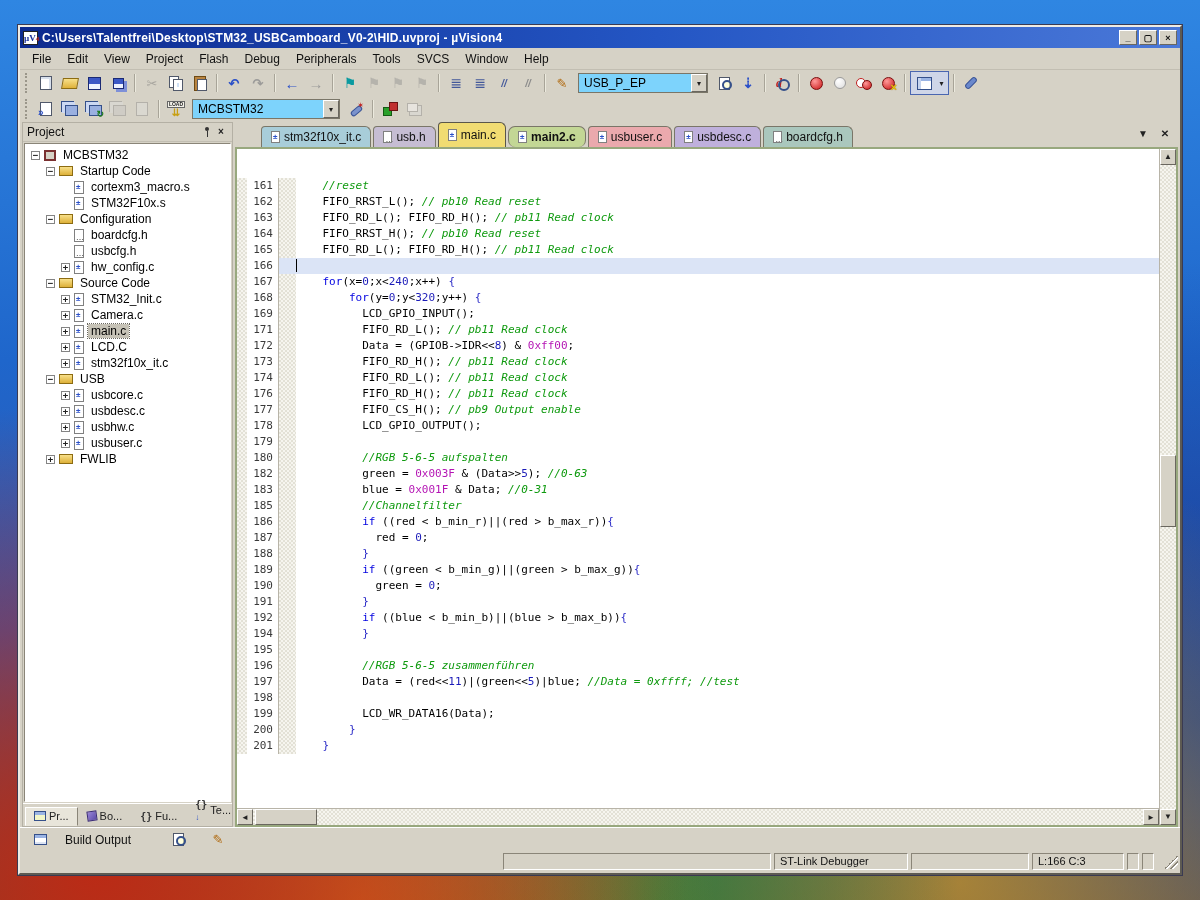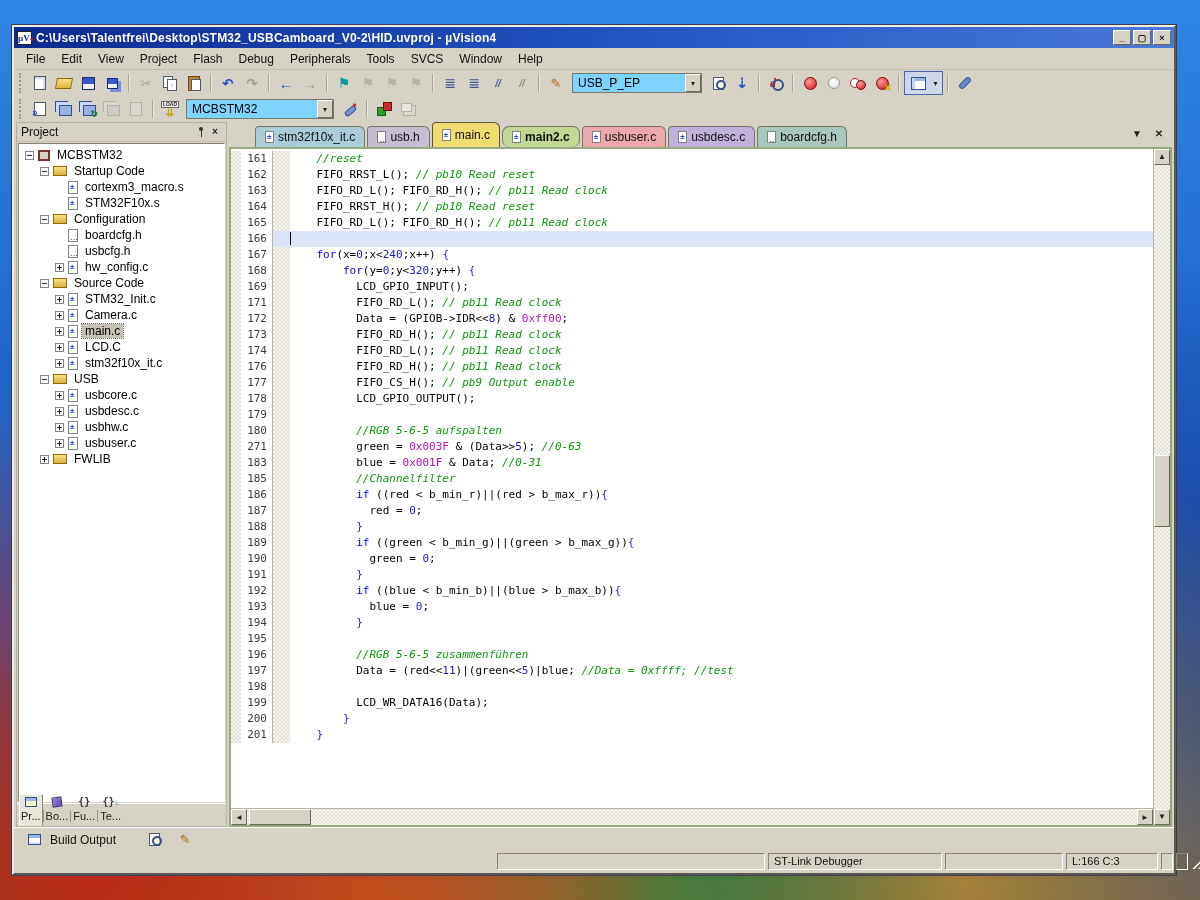--- a/index.html
+++ b/index.html
@@ -7,21 +7,21 @@
   body {
     font-family:"Liberation Sans", sans-serif;
     background:
       radial-gradient(ellipse at 8% 97%, rgba(190,40,20,.95), transparent 38%),
       radial-gradient(ellipse at 30% 100%, rgba(220,120,30,.85), transparent 30%),
       radial-gradient(ellipse at 55% 100%, rgba(40,130,60,.8), transparent 32%),
       radial-gradient(ellipse at 80% 98%, rgba(200,150,40,.75), transparent 35%),
       radial-gradient(ellipse at 100% 80%, rgba(20,60,150,.9), transparent 45%),
       linear-gradient(180deg,#2f86e2 0%,#1f66cb 40%,#2e58b4 70%,#6a5038 100%);
   }
-  .window{position:absolute;left:12px;top:25px;width:1164px;height:850px;background:#d6d2c6;
+  .window{position:absolute;left:18px;top:25px;width:1164px;height:850px;background:#d6d2c6;
     border:2px solid;border-color:#efece4 #5d5a52 #5d5a52 #efece4;box-shadow:0 0 0 1px #3a3a52;
     display:flex;flex-direction:column;}
   
   .titlebar{height:21px;background:linear-gradient(90deg,#0d2a8e,#2456c4 55%,#4a78d8);display:flex;align-items:center;padding:0 3px;flex:none;}
   .appicon{width:15px;height:14px;background:#fff;border:1px solid #222;color:#1a2f9a;font:bold 9px/12px "Liberation Serif",serif;text-align:center;margin-right:4px;flex:none;}
   .appicon i{color:#c02020;font-style:normal;font-size:7px;}
   .title{color:#fff;font-size:12px;font-weight:bold;white-space:nowrap;overflow:hidden;flex:1;letter-spacing:.2px;}
   .winbtns{display:flex;gap:2px;flex:none;}
   .wbtn{width:18px;height:15px;background:#d6d2c6;border:1px solid;border-color:#fff #6a675f #6a675f #fff;font:bold 9px/12px "Liberation Sans",sans-serif;text-align:center;color:#111;padding:0;}
   
@@ -106,41 +106,41 @@
   .t-exp{width:9px;height:9px;border:1px solid #848484;background:#fff;font:bold 9px/7px "DejaVu Sans Mono",monospace;text-align:center;color:#222;margin-right:4px;flex:none;}
   .t-spc{width:13px;flex:none;}
   .t-target{width:12px;height:11px;background:#d6d2c6;border:2px solid #7a3030;margin-right:4px;flex:none;}
   .t-folder{width:14px;height:10px;background:linear-gradient(#f8e08a,#ddb038);border:1px solid #8d6c12;margin-right:4px;flex:none;}
   .t-file{width:10px;height:13px;background:#fff;border:1px solid #808080;margin-right:4px;flex:none;position:relative;}
   .t-file.c::after{content:"±";position:absolute;left:1px;top:1px;color:#2b50c8;font:bold 8px/8px "Liberation Sans",sans-serif;}
   .t-file.h::after{content:"…";position:absolute;left:1px;top:4px;color:#7a7a7a;font:bold 8px/8px "Liberation Sans",sans-serif;}
   .tlabel{padding:0 3px;}
   .trow.sel .tlabel{background:#c6c2b6;outline:1px dotted #6a675f;}
   .ptabs{height:23px;display:flex;align-items:flex-end;padding-left:2px;background:#d6d2c6;border-top:1px solid #fff;}
-  .ptab{display:flex;align-items:center;gap:3px;font-size:11px;color:#222;padding:2px 1px 3px;border:1px solid transparent;flex-direction:column;}
+  .ptab{display:flex;align-items:center;gap:3px;font-size:11px;color:#222;padding:2px 8px 3px;border:1px solid transparent;}
   .ptab.active{background:#e8e5da;border-color:#fff #8a8578 #e8e5da #fff;}
   .ptabsep{width:1px;height:12px;background:#9a968a;margin-bottom:4px;}
   .p-project{width:12px;height:10px;border:1px solid #35508a;background:linear-gradient(#9ab4e4 3px,#f2f6c8 3px);}
   .p-books{width:10px;height:10px;background:linear-gradient(135deg,#9a86d8,#5a4aa8);border:1px solid #3a2a78;transform:rotate(-8deg);}
   .p-func::before{content:"{}";color:#333;font:bold 10px/10px "DejaVu Sans Mono",monospace;}
   .p-temp::before{content:"{}";color:#333;font:bold 10px/10px "DejaVu Sans Mono",monospace;}
   .p-temp::after{content:"↓";color:#2b50c8;font:bold 8px/8px "Liberation Sans",sans-serif;}
   
   .editor{flex:1;display:flex;flex-direction:column;min-width:0;padding-left:2px;}
   .tabbar{height:25px;display:flex;align-items:flex-end;padding-left:26px;flex:none;position:relative;}
   .etab{display:flex;align-items:center;gap:4px;height:21px;margin-top:4px;padding:0 9px;font-size:12px;color:#111;
     border:1px solid #7a7668;border-bottom:none;border-radius:4px 6px 0 0;margin-right:2px;white-space:nowrap;}
   .etab.active{height:25px;font-weight:normal;z-index:2;border-color:#5a564a;}
   .etab.bold{font-weight:bold;}
   .etab .t-file{width:9px;height:12px;margin-right:0;}
   .tabctrls{position:absolute;right:6px;top:5px;display:flex;gap:8px;}
   .tcbtn{border:none;background:transparent;font:bold 10px/14px "Liberation Sans",sans-serif;color:#222;padding:0;width:14px;height:14px;}
   .eframe{flex:1;border:2px solid #98a87e;background:#fff;display:flex;min-height:0;position:relative;}
   .ecol{flex:1;display:flex;flex-direction:column;min-width:0;}
-  .codearea{flex:1;overflow:hidden;background:#fff;display:flex;flex-direction:column;padding-top:2px;}
+  .codearea{flex:1;overflow:hidden;background:#fff;display:flex;flex-direction:column;padding-top:2px;margin-top:27px;}
   .cline{display:flex;height:16px;flex:none;font:11px/16px "DejaVu Sans Mono",monospace;}
   .edge{width:10px;flex:none;}
   .chk{background-color:#f6f5ef;background-image:linear-gradient(45deg,#e3e1d6 25%,transparent 25%,transparent 75%,#e3e1d6 75%),linear-gradient(45deg,#e3e1d6 25%,transparent 25%,transparent 75%,#e3e1d6 75%);background-size:4px 4px;background-position:0 0,2px 2px;}
   .lnum{width:32px;flex:none;text-align:right;padding-right:5px;color:#3a3a3a;background:#fff;border-right:1px solid #b8b4a8;}
   .gut{width:17px;flex:none;}
   .lbody{flex:1;display:flex;min-width:0;}
   .ltext{white-space:pre;color:#000;}
   .cline.cur .lbody,.cline.cur .gut{background:#dbe4f6;}
   .sg-p{color:#000;} .sg-k{color:#0000e0;} .sg-c{color:#0f9a0f;font-style:italic;}
   .sg-n{color:#1a1ab8;} .sg-h{color:#b414b4;} .sg-b{color:#2e2ec8;}
@@ -148,21 +148,21 @@
   
   .vscroll{width:17px;flex:none;display:flex;flex-direction:column;border-left:1px solid #b8b4a8;}
   .vtrack{flex:1;position:relative;}
   .sbtn{height:16px;width:100%;background:#d6d2c6;border:1px solid;border-color:#fff #6a675f #6a675f #fff;font-size:8px;color:#222;text-align:center;line-height:14px;padding:0;flex:none;}
   .vthumb{position:absolute;left:0;top:290px;height:72px;width:100%;background:#d6d2c6;border:1px solid;border-color:#fff #6a675f #6a675f #fff;}
   .hscroll{height:17px;flex:none;display:flex;border-top:1px solid #b8b4a8;}
   .hbtn{width:16px;height:100%;background:#d6d2c6;border:1px solid;border-color:#fff #6a675f #6a675f #fff;font-size:8px;color:#222;text-align:center;padding:0;flex:none;}
   .htrack{flex:1;position:relative;}
   .hthumb{position:absolute;left:2px;top:0;width:62px;height:100%;background:#d6d2c6;border:1px solid;border-color:#fff #6a675f #6a675f #fff;}
   
-  .buildcap{height:24px;display:flex;align-items:center;gap:9px;padding-left:14px;flex:none;border-top:1px solid #fff;}
+  .buildcap{height:24px;display:flex;align-items:center;gap:18px;padding-left:14px;flex:none;border-top:1px solid #fff;}
   .cap-icon{width:13px;height:11px;border:1px solid #35508a;background:linear-gradient(#9ab4e4 3px,#fff 3px);box-shadow:inset 0 -2px 0 #dce4f4;}
   .caplabel{font-size:12px;color:#111;margin-right:18px;}
   .capbtn{width:22px;height:20px;border:none;background:transparent;display:flex;align-items:center;justify-content:center;padding:0;}
   
   .statusbar{height:22px;display:flex;align-items:center;gap:3px;padding:2px 2px 3px;flex:none;}
   .sspacer{width:478px;flex:none;}
   .scell{height:17px;border:1px solid;border-color:#8a8578 #fff #fff #8a8578;font-size:11px;color:#111;padding:1px 5px;white-space:nowrap;overflow:hidden;flex:none;}
   .grip{margin-left:auto;width:14px;height:14px;background:linear-gradient(135deg,transparent 50%,#8a8578 50%,#8a8578 57%,#fff 57%,#fff 64%,transparent 64%,transparent 71%,#8a8578 71%,#8a8578 78%,#fff 78%,#fff 85%,transparent 85%);flex:none;}
 </style>
 </head>
@@ -649,21 +649,21 @@
               <div class="cline">
                 <span class="edge chk"></span>
                 <span class="lnum">180</span>
                 <span class="gut chk"></span>
                 <span class="lbody">
                   <span class="ltext"><span class="sg-p">          </span><span class="sg-c">//RGB 5-6-5 aufspalten</span></span>
                 </span>
               </div>
               <div class="cline">
                 <span class="edge chk"></span>
-                <span class="lnum">271</span>
+                <span class="lnum">182</span>
                 <span class="gut chk"></span>
                 <span class="lbody">
                   <span class="ltext"><span class="sg-p">          green = </span><span class="sg-h">0x003F</span><span class="sg-p"> &amp; (Data&gt;&gt;</span><span class="sg-n">5</span><span class="sg-p">); </span><span class="sg-c">//0-63</span></span>
                 </span>
               </div>
               <div class="cline">
                 <span class="edge chk"></span>
                 <span class="lnum">183</span>
                 <span class="gut chk"></span>
                 <span class="lbody">
@@ -725,28 +725,20 @@
                 <span class="lbody">
                   <span class="ltext"><span class="sg-p">          </span><span class="sg-b">}</span></span>
                 </span>
               </div>
               <div class="cline">
                 <span class="edge chk"></span>
                 <span class="lnum">192</span>
                 <span class="gut chk"></span>
                 <span class="lbody">
                   <span class="ltext"><span class="sg-p">          </span><span class="sg-k">if</span><span class="sg-p"> ((blue &lt; b_min_b)||(blue &gt; b_max_b))</span><span class="sg-b">{</span></span>
-                </span>
-              </div>
-              <div class="cline">
-                <span class="edge chk"></span>
-                <span class="lnum">193</span>
-                <span class="gut chk"></span>
-                <span class="lbody">
-                  <span class="ltext"><span class="sg-p">            blue = </span><span class="sg-n">0</span><span class="sg-p">;</span></span>
                 </span>
               </div>
               <div class="cline">
                 <span class="edge chk"></span>
                 <span class="lnum">194</span>
                 <span class="gut chk"></span>
                 <span class="lbody">
                   <span class="ltext"><span class="sg-p">          </span><span class="sg-b">}</span></span>
                 </span>
               </div>
@@ -833,21 +825,21 @@
         <span class="ic ic-finddoc"></span>
       </button>
     <button class="capbtn">
         <span class="ic ic-findfiles"></span>
       </button>
   </div>
 
   <div class="statusbar" id="statusbar">
     <span class="sspacer"></span>
   <span class="scell" style="width: 268px;"></span>
-      <span class="scell" style="width: 174px;">ST-Link Debugger</span>
+      <span class="scell" style="width: 134px;">ST-Link Debugger</span>
       <span class="scell" style="width: 118px;"></span>
       <span class="scell" style="width: 92px;">L:166 C:3</span>
       <span class="scell" style="width: 9px;"></span>
       <span class="scell" style="width: 9px;"></span>
       <span class="grip"></span>
     </div>
 
 </div>
 
 </body></html>

